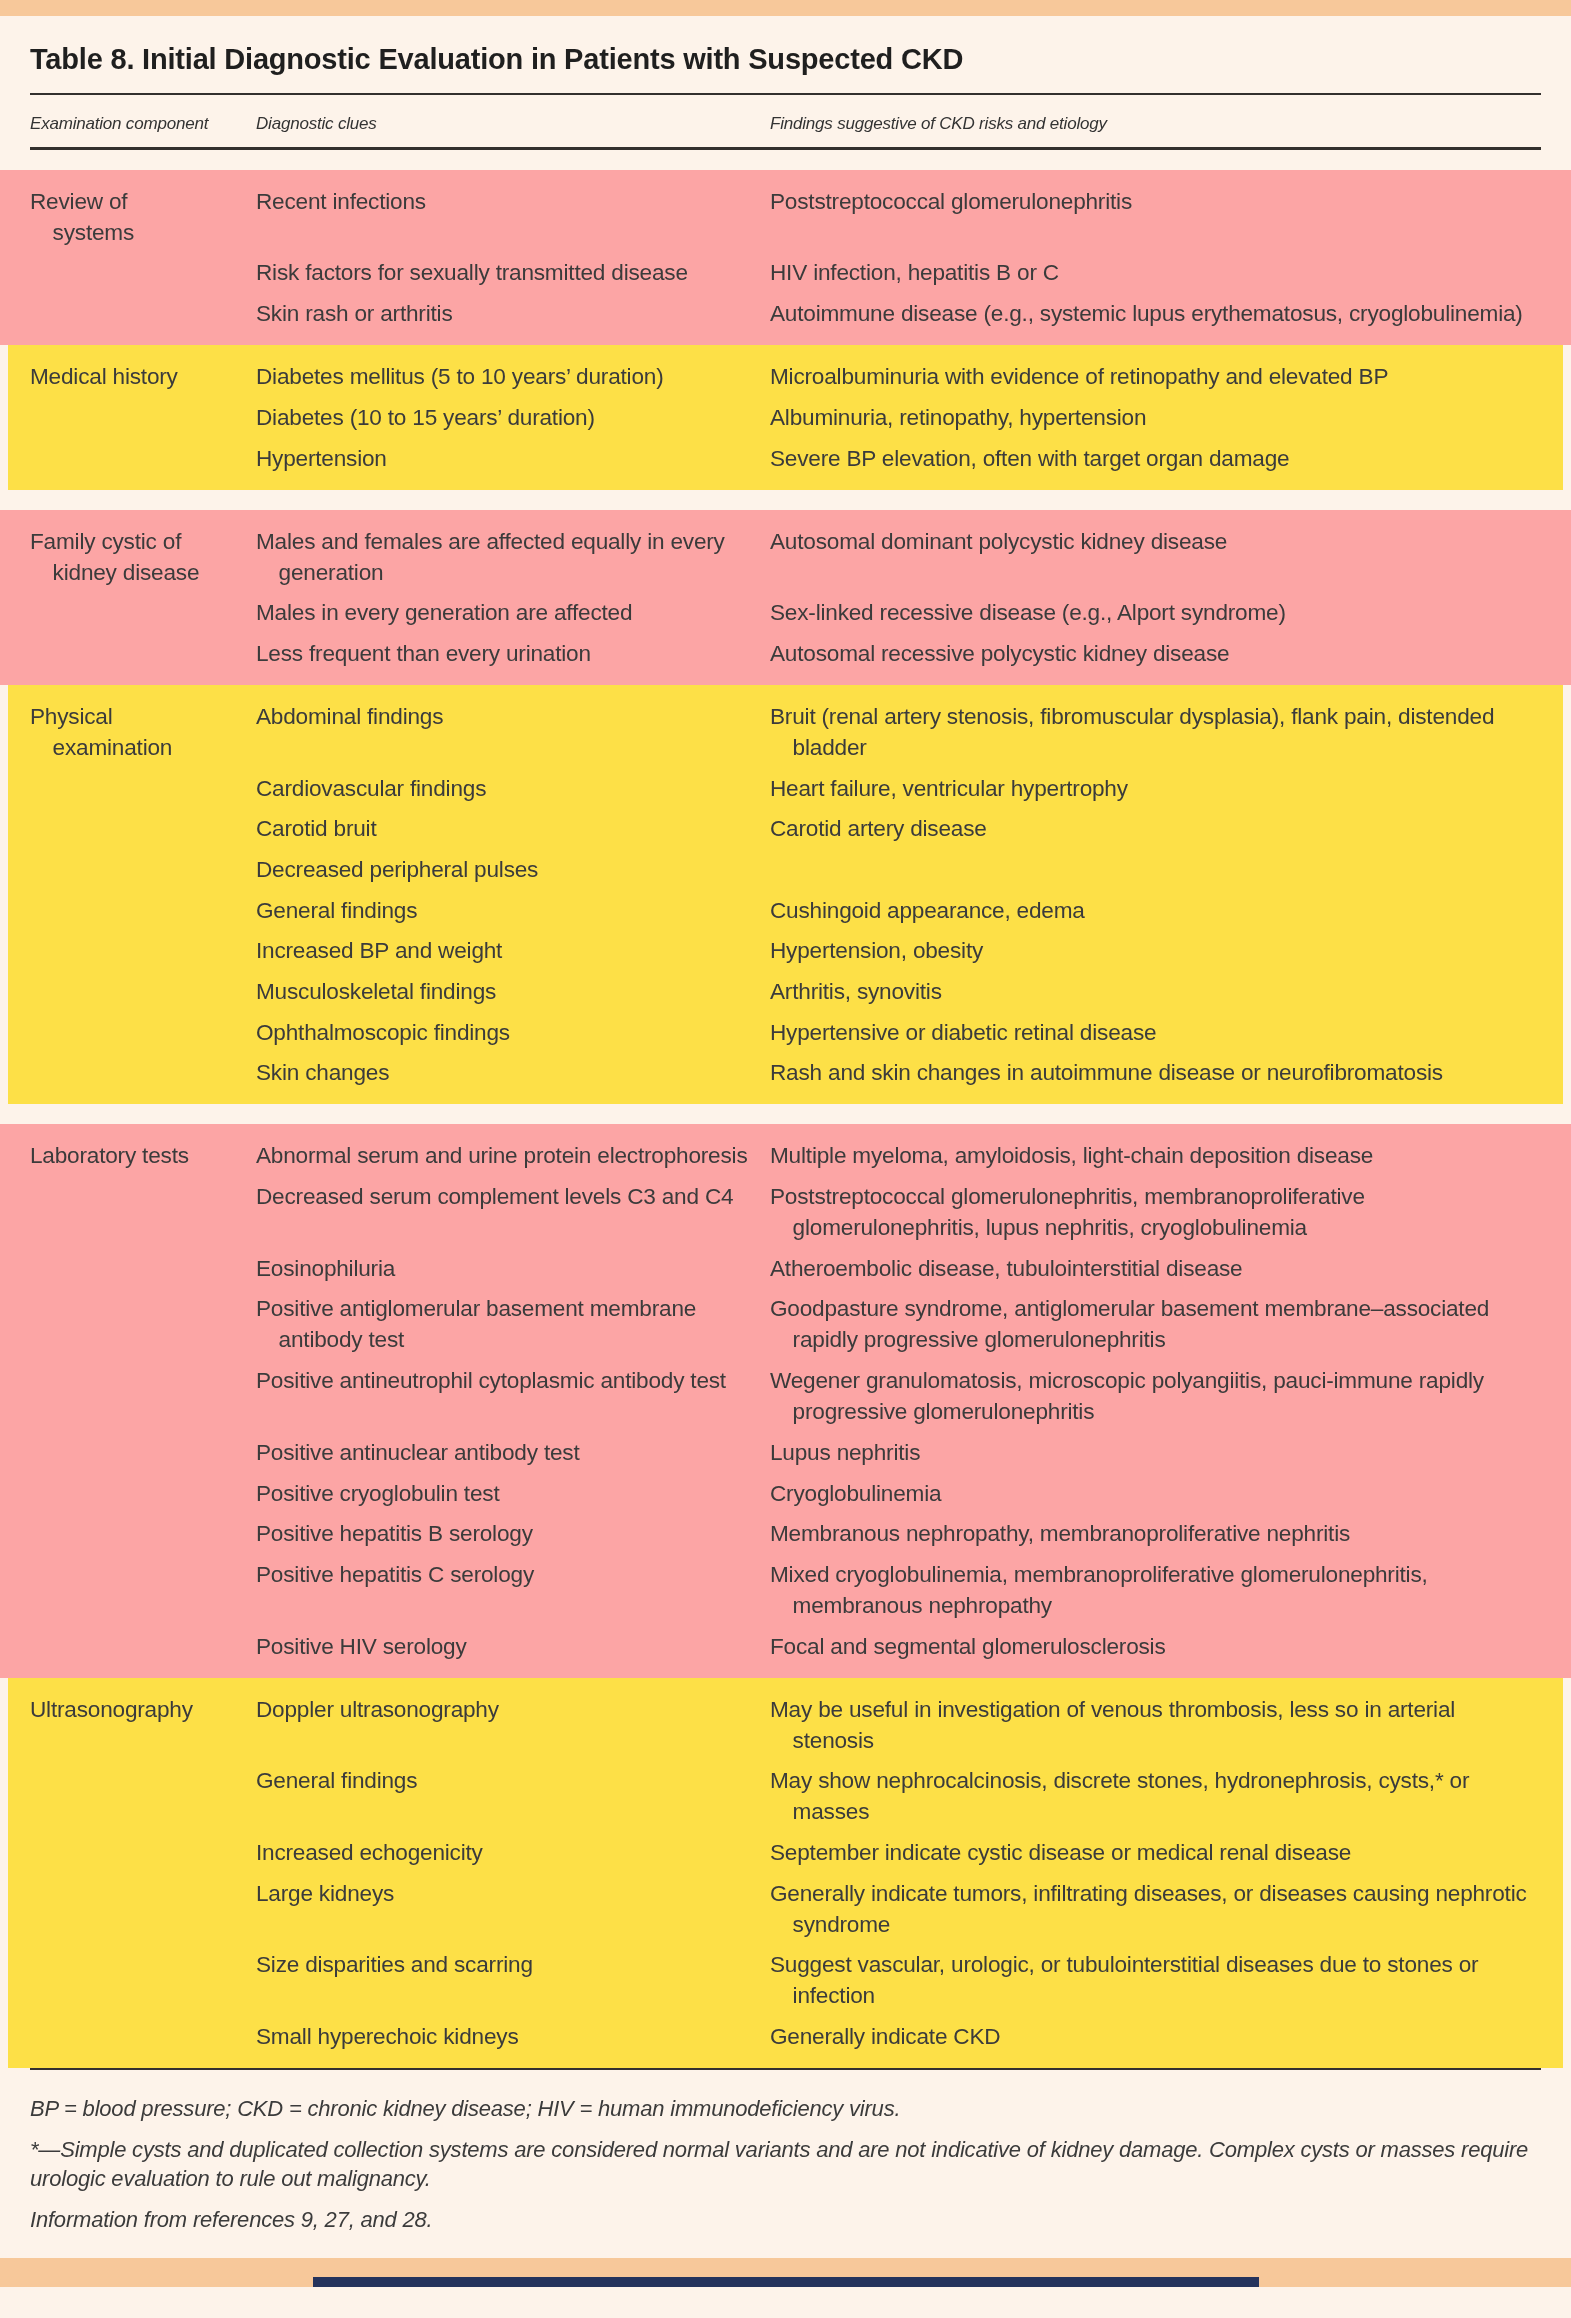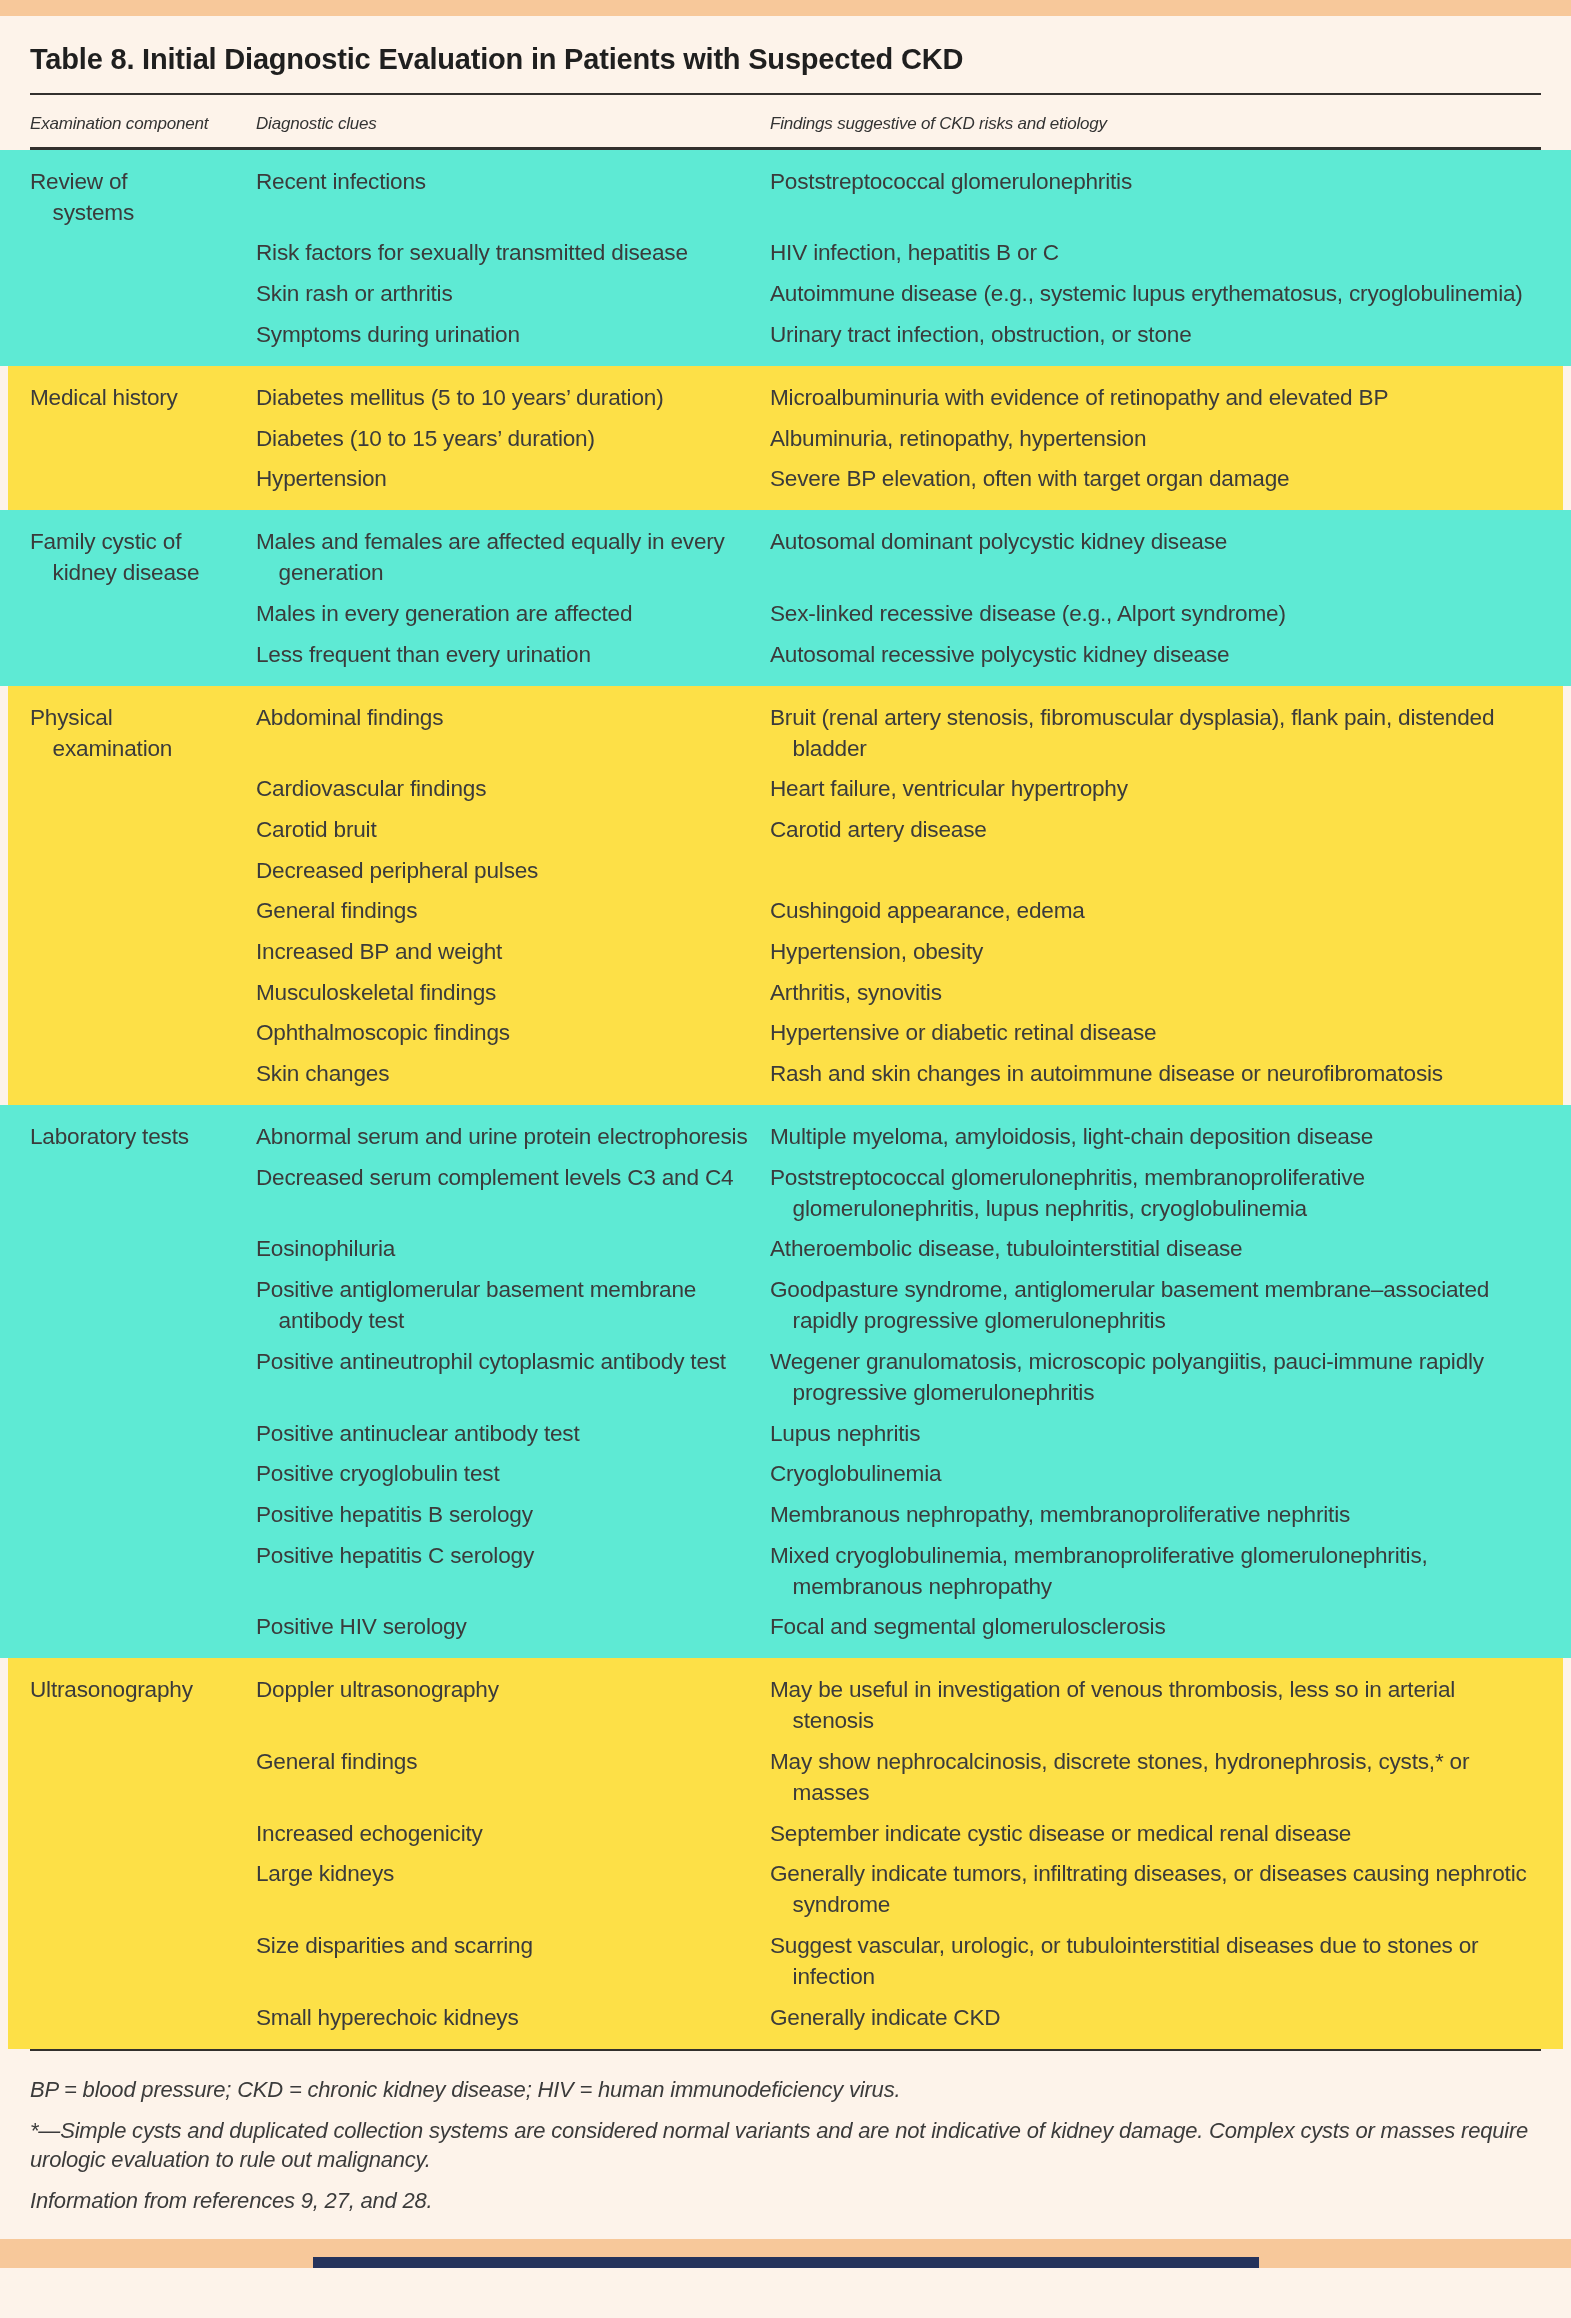--- a/index.html
+++ b/index.html
@@ -25,21 +25,21 @@
   }
   .rule { height: 2.4px; background: #33302e; margin: 0 30px; }
   .header-grid {
     display: grid; grid-template-columns: 226px 514px 1fr;
     align-items: end;
     padding: 13px 31px 8px 30px;
     font-style: italic; font-size: 17px; line-height: 31px; color: #333;
   }
   .header-grid .hc1 { padding-right: 44px; }
   .band { padding: 16px 0; }
-  .band.peach { background: #5eead4; }
+  .band.peach { background: #fca5a5; margin-top: 20px; }
   .band.white { background: #fde047; margin: 0 8px; }
   .rows { display: flex; flex-direction: column; gap: 9.7px; }
   .row { display: grid; grid-template-columns: 226px 514px 1fr; }
   .band.peach .row { padding-left: 30px; padding-right: 31px; }
   .band.white .row { padding-left: 22px; padding-right: 22.6px; }
   .cell { font-size: 22.6px; line-height: 31px; }
   .cell p { margin: 0; padding-left: 22.6px; text-indent: -22.6px; }
   .c1 { padding-right: 44px; }
   .c2 { padding-right: 14.5px; }
   .footnotes {
@@ -90,29 +90,20 @@
     </div>
     <div class="row">
       <div class="cell c1"></div>
       <div class="cell c2">
           <p>Skin rash or arthritis</p>
         </div>
       <div class="cell c3">
           <p>Autoimmune disease (e.g., systemic lupus erythematosus, cryoglobulinemia)</p>
         </div>
     </div>
-    <div class="row">
-      <div class="cell c1"></div>
-      <div class="cell c2">
-          <p>Symptoms during urination</p>
-        </div>
-      <div class="cell c3">
-          <p>Urinary tract infection, obstruction, or stone</p>
-        </div>
-    </div>
   </div>
 </section>
 
 <section class="band white">
   <div class="rows">
     <div class="row">
       <div class="cell c1">
           <p>Medical history</p>
         </div>
       <div class="cell c2">

